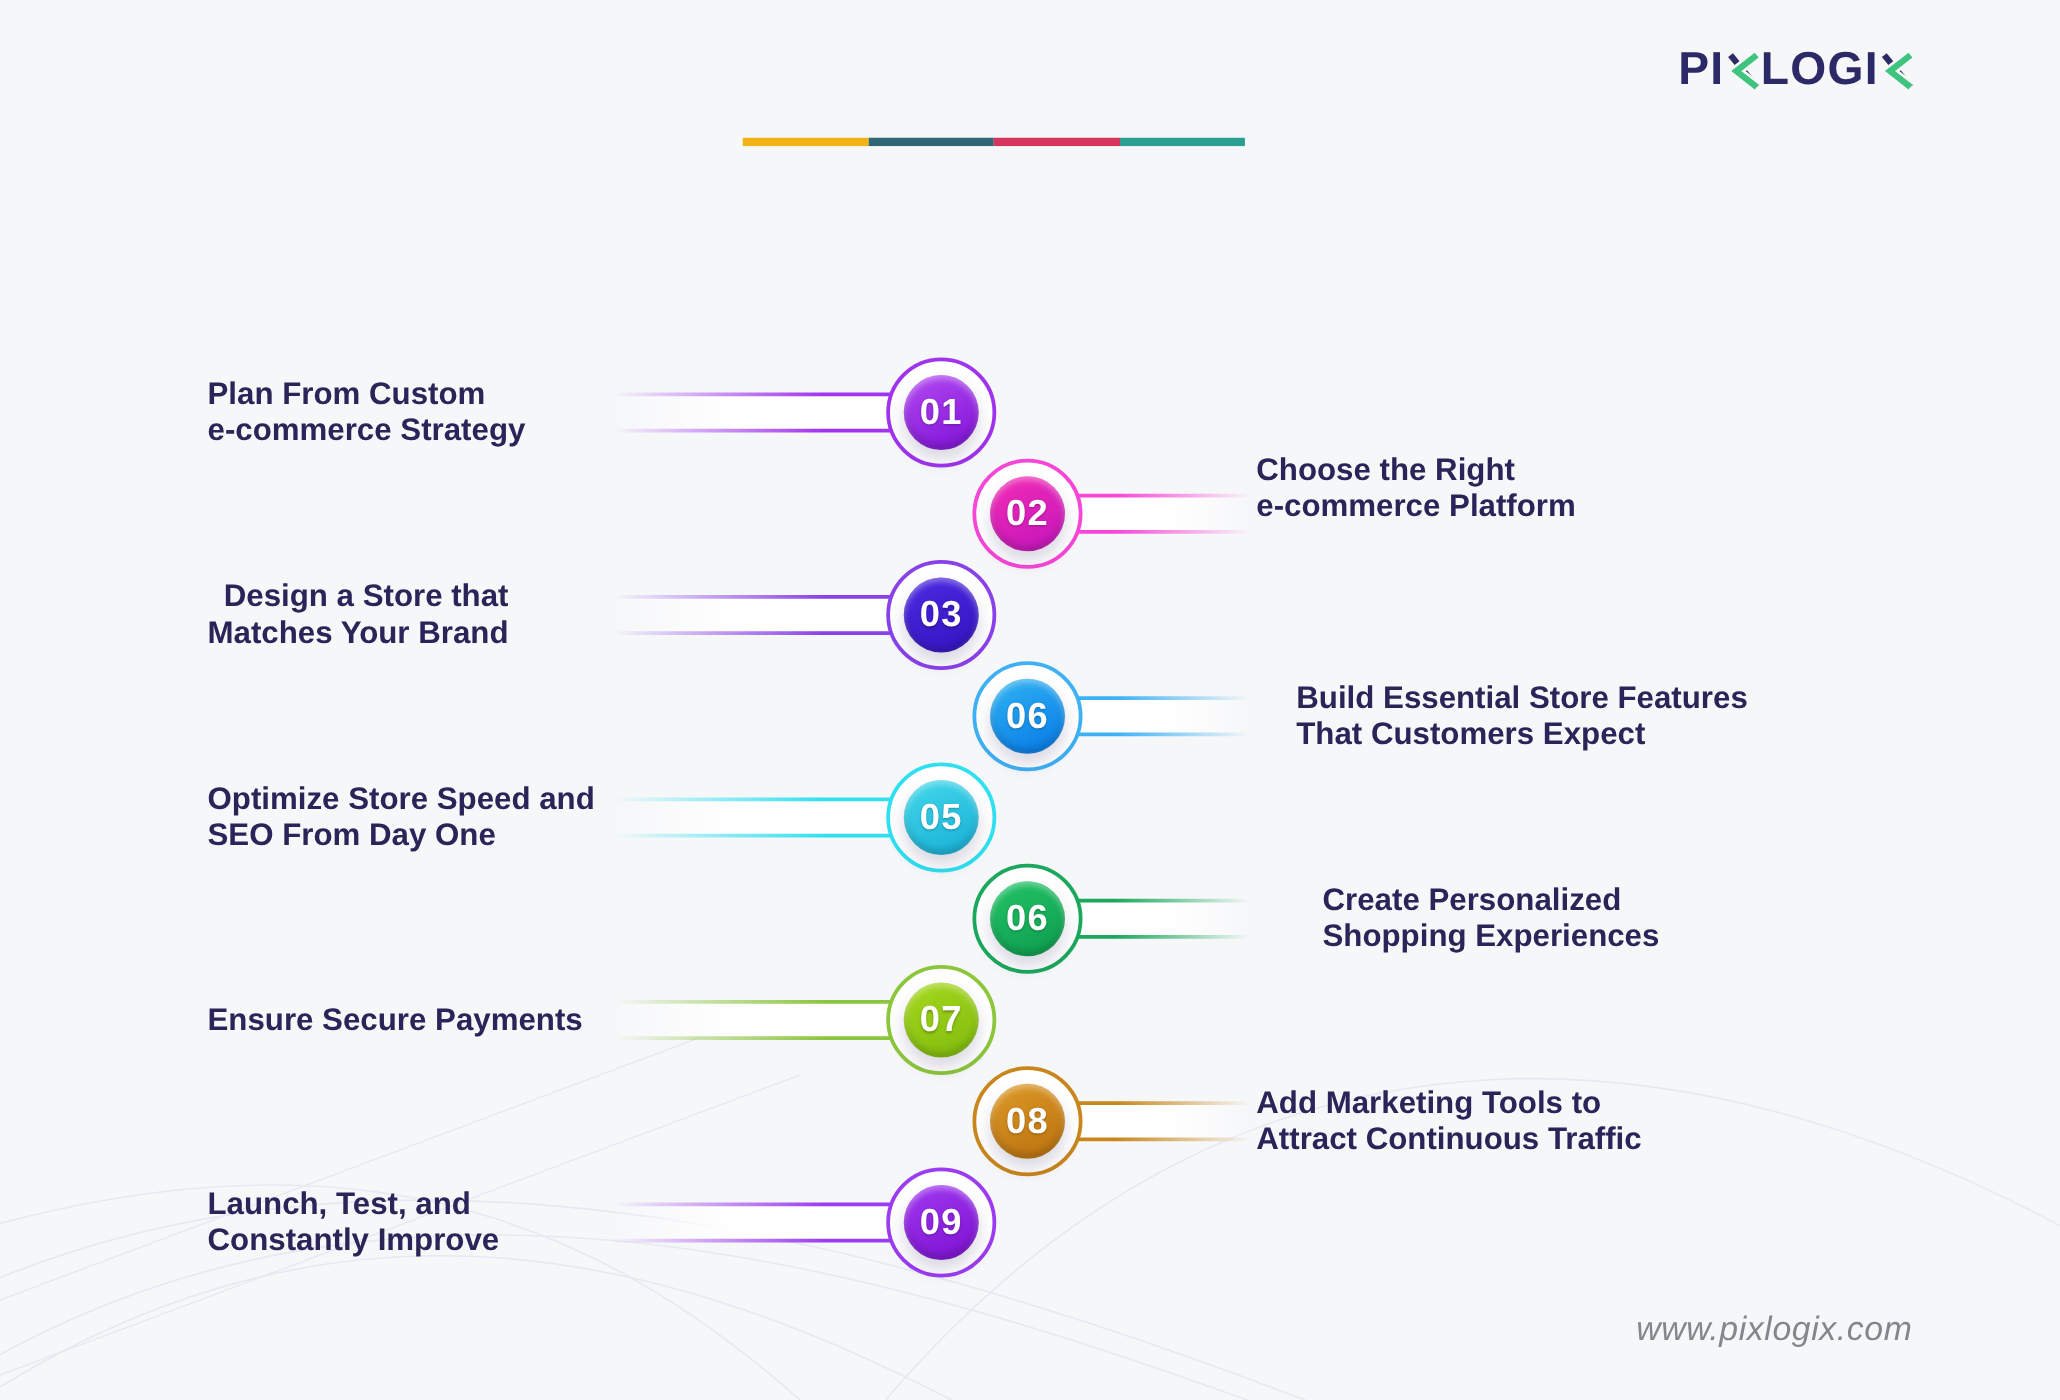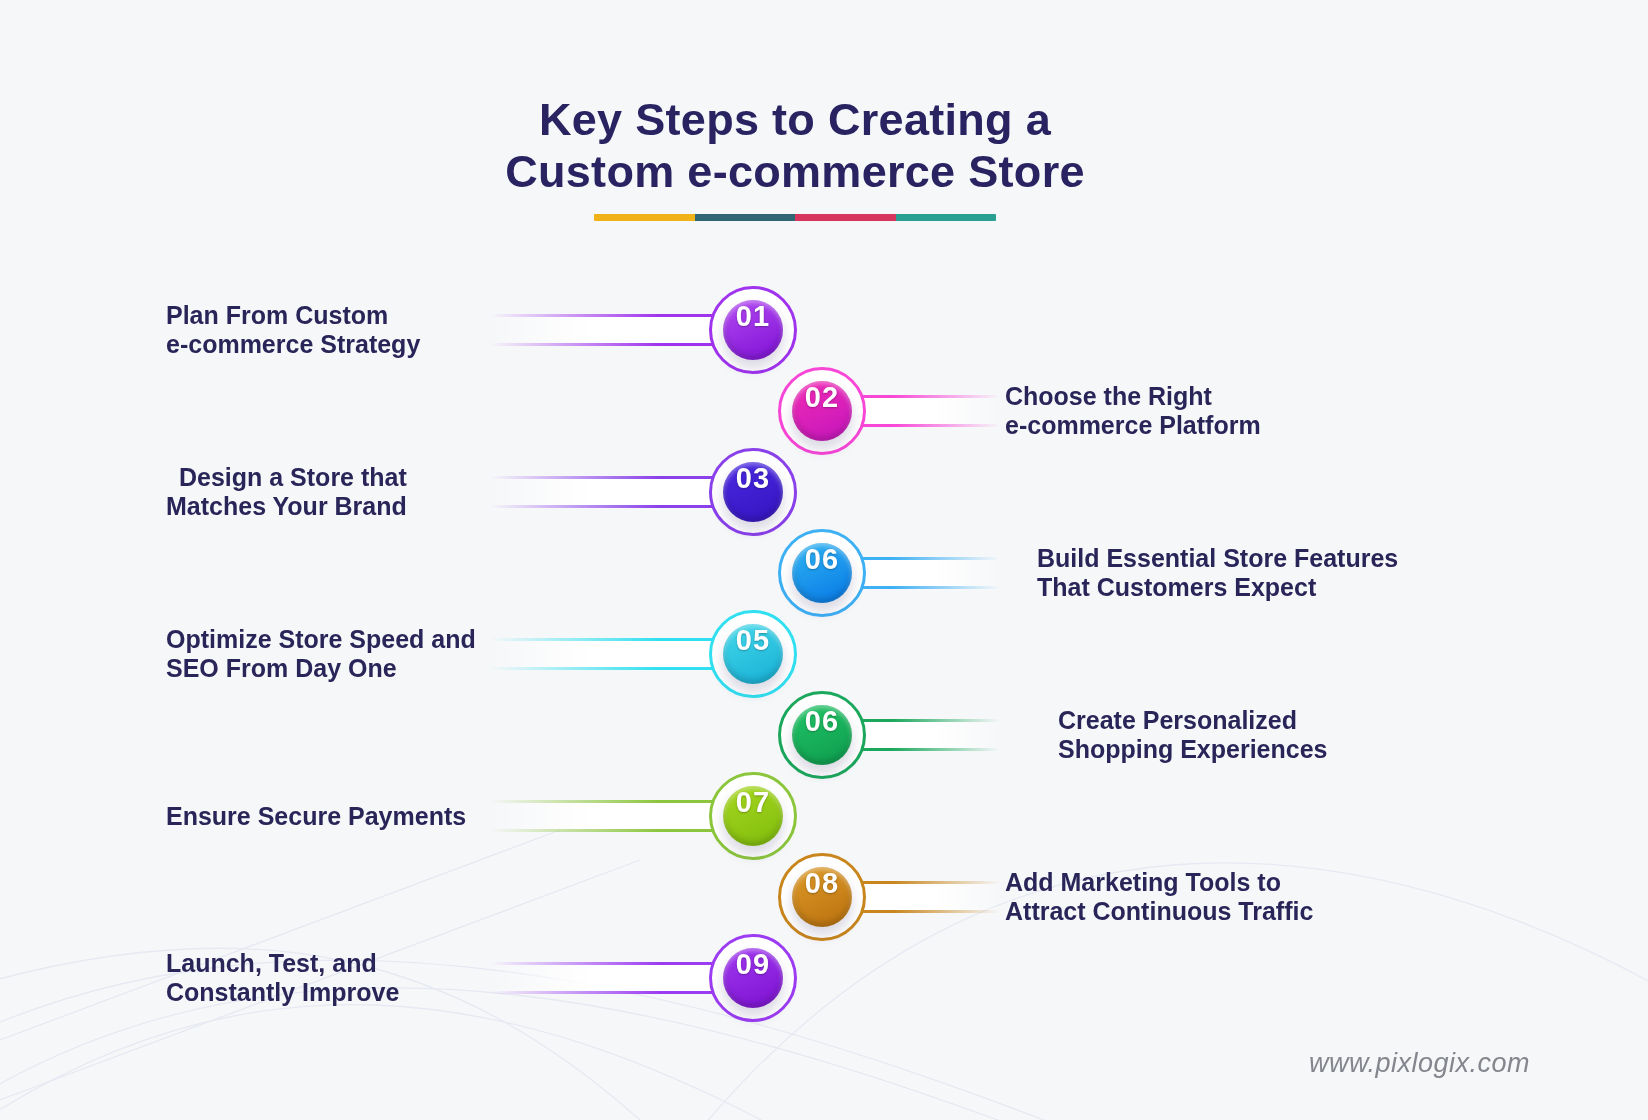--- a/index.html
+++ b/index.html
@@ -28,21 +28,21 @@
   .divider span{flex:1 1 auto;height:100%;}
 
   
   .step-label{position:absolute;display:flex;align-items:center;
     font-size:25px;line-height:29px;font-weight:700;color:var(--label);white-space:pre-line;}
   .band{position:absolute;height:26px;}
   .line{position:absolute;height:3px;border-radius:2px;}
   .ring{position:absolute;width:88px;height:88px;border-radius:50%;
     background:#fff;border:3px solid #000;}
   .bubble{position:absolute;width:60px;height:60px;border-radius:50%;
-    display:flex;justify-content:center;
+    display:flex;align-items:center;justify-content:center;
     box-shadow:inset 0 3px 5px rgba(255,255,255,.38), inset 0 -4px 6px rgba(0,0,0,.18), 0 8px 14px rgba(40,30,90,.18);}
   .num{color:#fff;font-size:29px;font-weight:800;letter-spacing:1px;
     text-shadow:0 1px 2px rgba(0,0,0,.28);}
 
   .footer-url{position:absolute;top:1048px;right:118px;font-size:27px;
     font-style:italic;color:var(--footer);letter-spacing:.5px;}
 </style>
 </head>
 <body>
 
@@ -53,24 +53,36 @@
       <path d="M-60,1150 C240,930 520,990 780,1130"></path>
       <path d="M-60,1120 C300,880 720,1010 1130,1170"></path>
       <path d="M-80,1060 C360,820 920,1070 1270,1210"></path>
       <path d="M-40,990 C260,900 460,960 640,1120"></path>
       <path d="M0,1100 L640,860"></path>
       <path d="M0,1040 L560,830"></path>
       <path d="M700,1130 C1000,770 1380,820 1700,1010"></path>
     </g>
   </svg>
 
+  <div class="logo">
+    <span>PI</span>
+    <svg viewBox="0 0 34 40">
+      <line x1="4" y1="4" x2="31" y2="37" stroke="#2b2a66" stroke-width="6.5"></line>
+      <polyline points="31,4 10,20.5 31,37" stroke="#f6f7f9" stroke-width="12" fill="none"></polyline>
+      <polyline points="31,4 10,20.5 31,37" stroke="#3ec47e" stroke-width="6.5" fill="none"></polyline>
+    </svg>
+    <span>LOGI</span>
+    <svg viewBox="0 0 34 40">
+      <line x1="4" y1="4" x2="31" y2="37" stroke="#2b2a66" stroke-width="6.5"></line>
+      <polyline points="31,4 10,20.5 31,37" stroke="#f6f7f9" stroke-width="12" fill="none"></polyline>
+      <polyline points="31,4 10,20.5 31,37" stroke="#3ec47e" stroke-width="6.5" fill="none"></polyline>
+    </svg>
+  </div>
 
   <div class="header">
-    <h1 class="title">Key Steps to Creating a
-Custom e-commerce Store</h1>
     <div class="divider">
         <span style="background: rgb(240, 178, 22);"></span>
         <span style="background: rgb(47, 103, 117);"></span>
         <span style="background: rgb(214, 53, 94);"></span>
         <span style="background: rgb(42, 160, 147);"></span>
       </div>
   </div>
 
   <div id="steps">
   <div class="step">
@@ -79,21 +91,21 @@
     <div class="band" style="left: 490px; width: 226px; top: 317px; background: linear-gradient(to left, rgb(255, 255, 255) 55%, rgba(255, 255, 255, 0));"></div>
     <div class="line line-top" style="left: 490px; width: 226px; top: 314px; background: linear-gradient(to left, rgb(160, 51, 238) 25%, rgba(255, 255, 255, 0));"></div>
     <div class="line line-bot" style="left: 490px; width: 226px; top: 343px; background: linear-gradient(to left, rgb(160, 51, 238) 25%, rgba(255, 255, 255, 0));"></div>
     <div class="ring" style="left: 709px; top: 286px; border-color: rgb(160, 51, 238);"></div>
     <div class="bubble" style="left: 723px; top: 300px; background: linear-gradient(155deg, rgb(180, 74, 242), rgb(125, 16, 213));">
       <span class="num">01</span>
     </div>
   </div>
 
   <div class="step">
-    <div class="step-label" style="left: 1005px; width: 440px; top: 375px; height: 72px;">Choose the Right
+    <div class="step-label" style="left: 1005px; width: 440px; top: 355px; height: 72px;">Choose the Right
 e-commerce Platform</div>
     <div class="band" style="left: 856px; width: 144px; top: 398px; background: linear-gradient(to right, rgb(255, 255, 255) 55%, rgba(255, 255, 255, 0));"></div>
     <div class="line line-top" style="left: 856px; width: 144px; top: 395px; background: linear-gradient(to right, rgb(248, 70, 215) 25%, rgba(255, 255, 255, 0));"></div>
     <div class="line line-bot" style="left: 856px; width: 144px; top: 424px; background: linear-gradient(to right, rgb(248, 70, 215) 25%, rgba(255, 255, 255, 0));"></div>
     <div class="ring" style="left: 778px; top: 367px; border-color: rgb(248, 70, 215);"></div>
     <div class="bubble" style="left: 792px; top: 381px; background: linear-gradient(155deg, rgb(242, 44, 180), rgb(195, 21, 189));">
       <span class="num">02</span>
     </div>
   </div>
 

